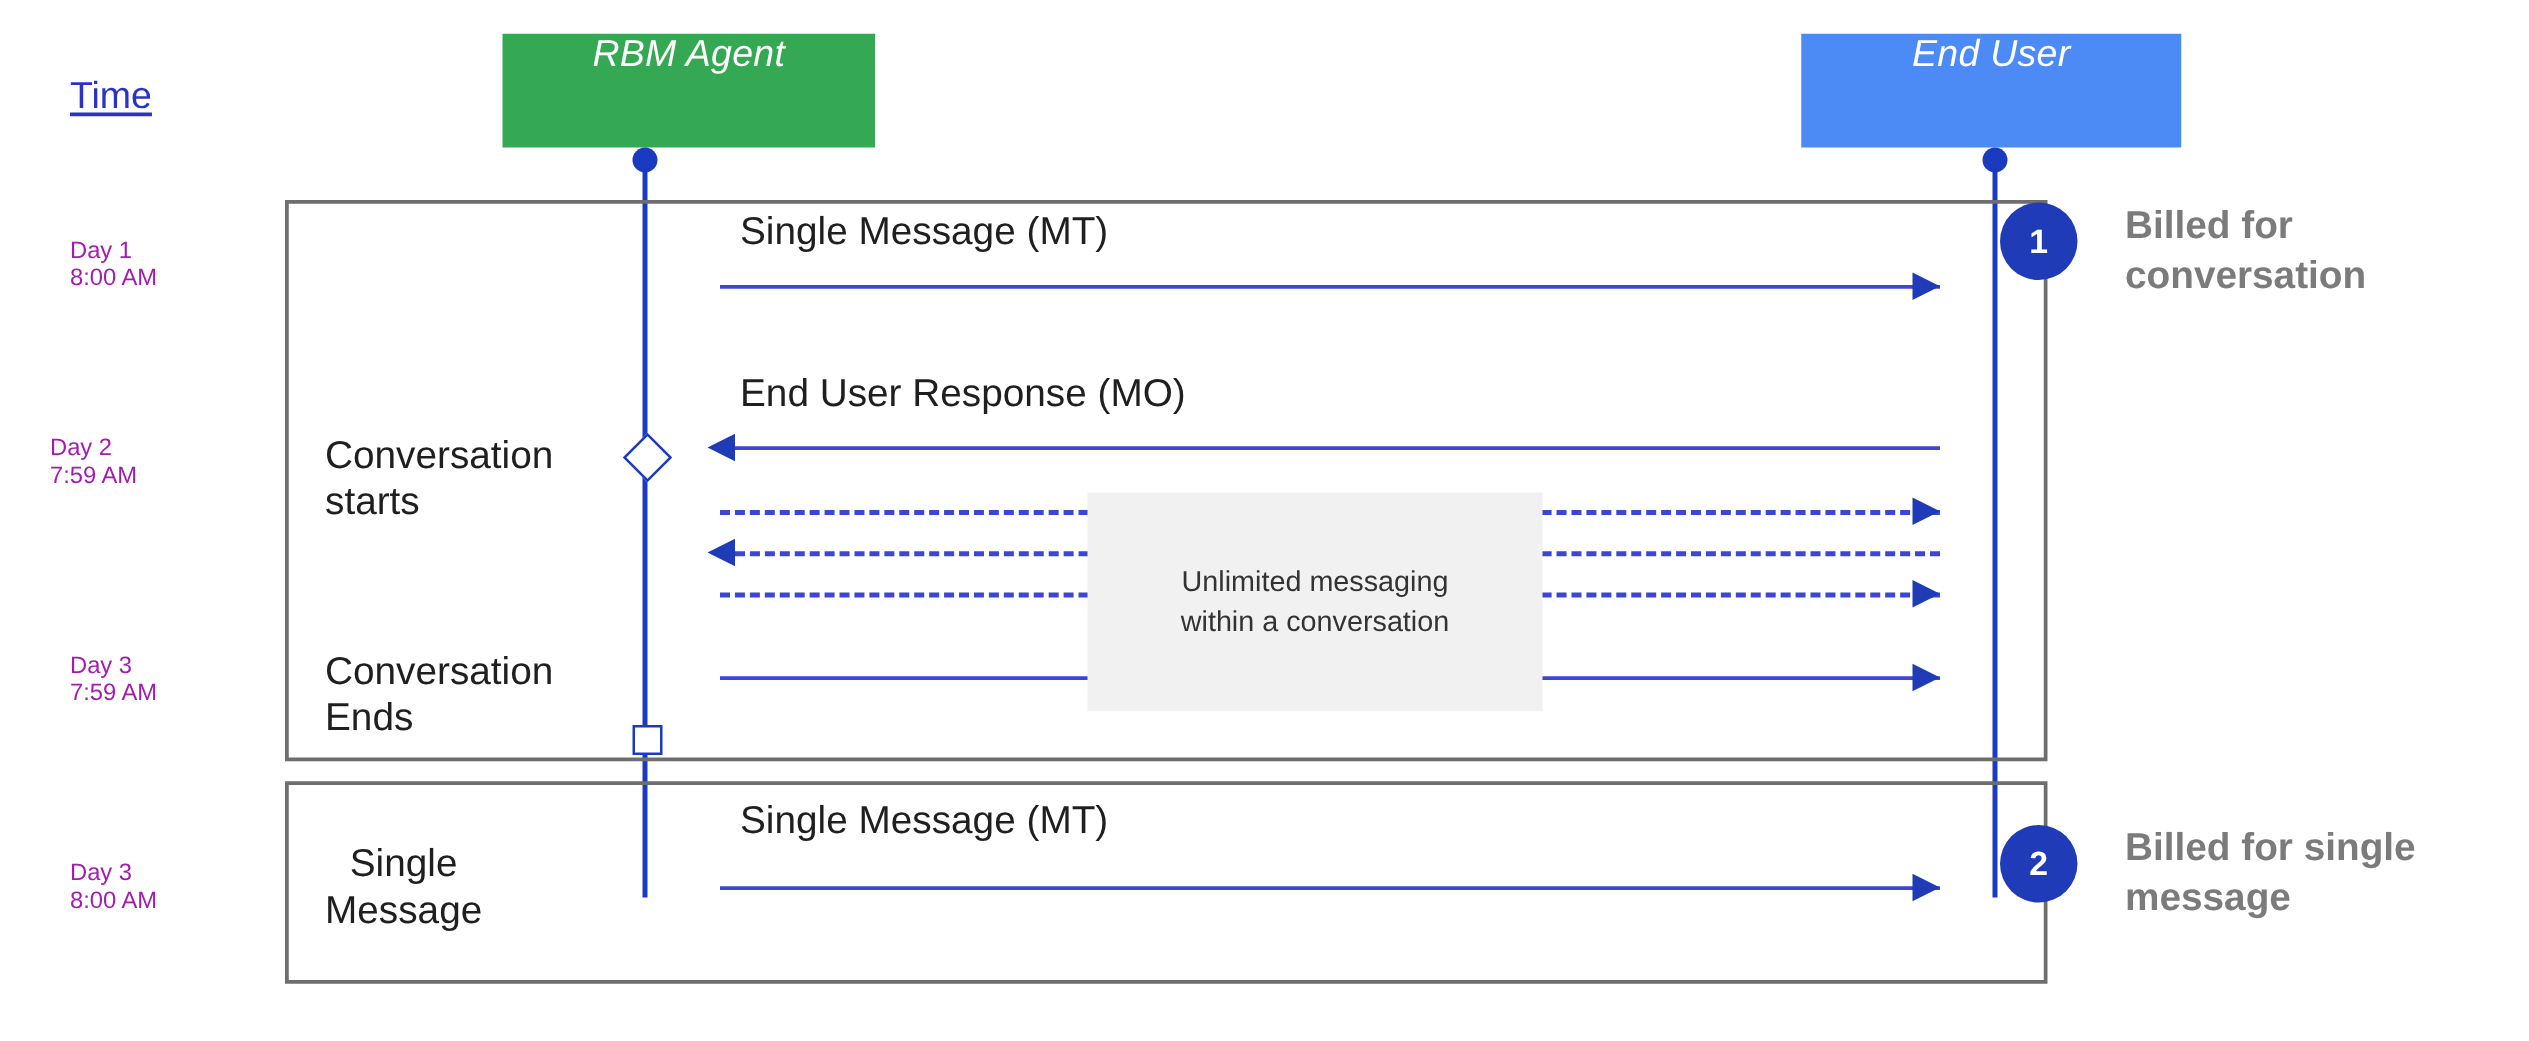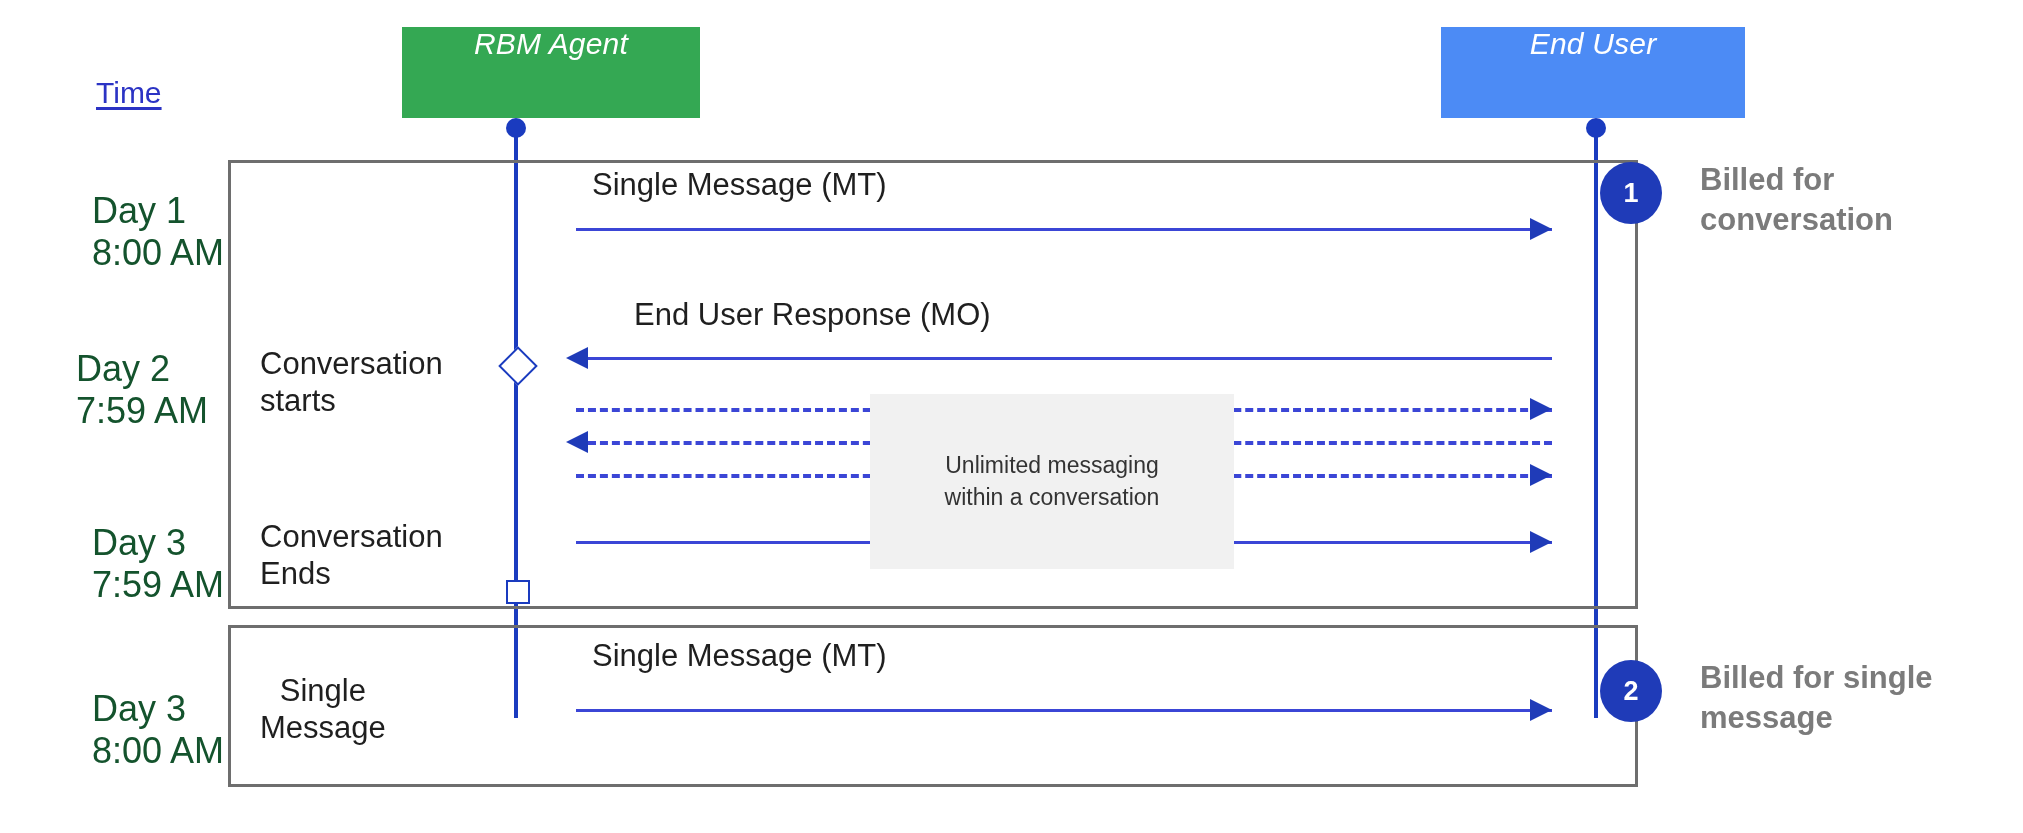--- a/index.html
+++ b/index.html
@@ -49,30 +49,28 @@
     background:#ffffff;border:2px solid #1a3bbf;
   }
 
   
   .frame{border:3px solid #6e6e6e;background:transparent;}
   #frame-conversation{left:228px;top:160px;width:1404px;height:443px;}
   #frame-single{left:228px;top:625px;width:1404px;height:156px;}
 
   
   #time-header{
-    left:56px;top:76px;
+    left:56px;top:60px;
     color:#2b33c4;font-size:30px;
     text-decoration:underline;
     text-underline-offset:4px;
-    margin-left:40px;
   }
   .time-label{
-    color:#14532d;font-size:36px;line-height:1.18;
+    color:#a21caf;font-size:19px;line-height:1.18;
     white-space:pre-line;
-    margin-left:36px;
   }
   #time-0{left:56px;top:190px;}
   #time-1{left:40px;top:348px;}
   #time-2{left:56px;top:522px;}
   #time-3{left:56px;top:688px;}
 
   
   .frame-label{
     color:#1f1f1f;font-size:31px;line-height:1.2;
     white-space:pre-line;
@@ -156,21 +154,21 @@
 starts</div>
   <div class="abs frame-label" id="label-conv-end">Conversation
 Ends</div>
   <div class="abs frame-label" id="label-single">Single
 Message</div>
 
   <div class="abs msg-label" style="left:592px;top:167px;">Single Message (MT)</div>
   <div class="abs msg-line" style="left:576px;top:228px;width:976px;"></div>
   <div class="abs arrow-head right" style="left:1530px;top:218px;"></div>
 
-  <div class="abs msg-label" style="left:592px;top:297px;margin-left:42px;">End User Response (MO)</div>
+  <div class="abs msg-label" style="left:592px;top:297px;">End User Response (MO)</div>
   <div class="abs msg-line" style="left:588px;top:357px;width:964px;"></div>
   <div class="abs arrow-head left" style="left:566px;top:347px;"></div>
 
   <div class="abs msg-line dashed" style="left:576px;top:408px;width:976px;"></div>
   <div class="abs arrow-head right" style="left:1530px;top:398px;"></div>
 
   <div class="abs msg-line dashed" style="left:588px;top:441px;width:964px;"></div>
   <div class="abs arrow-head left" style="left:566px;top:431px;"></div>
 
   <div class="abs msg-line dashed" style="left:576px;top:474px;width:976px;"></div>

